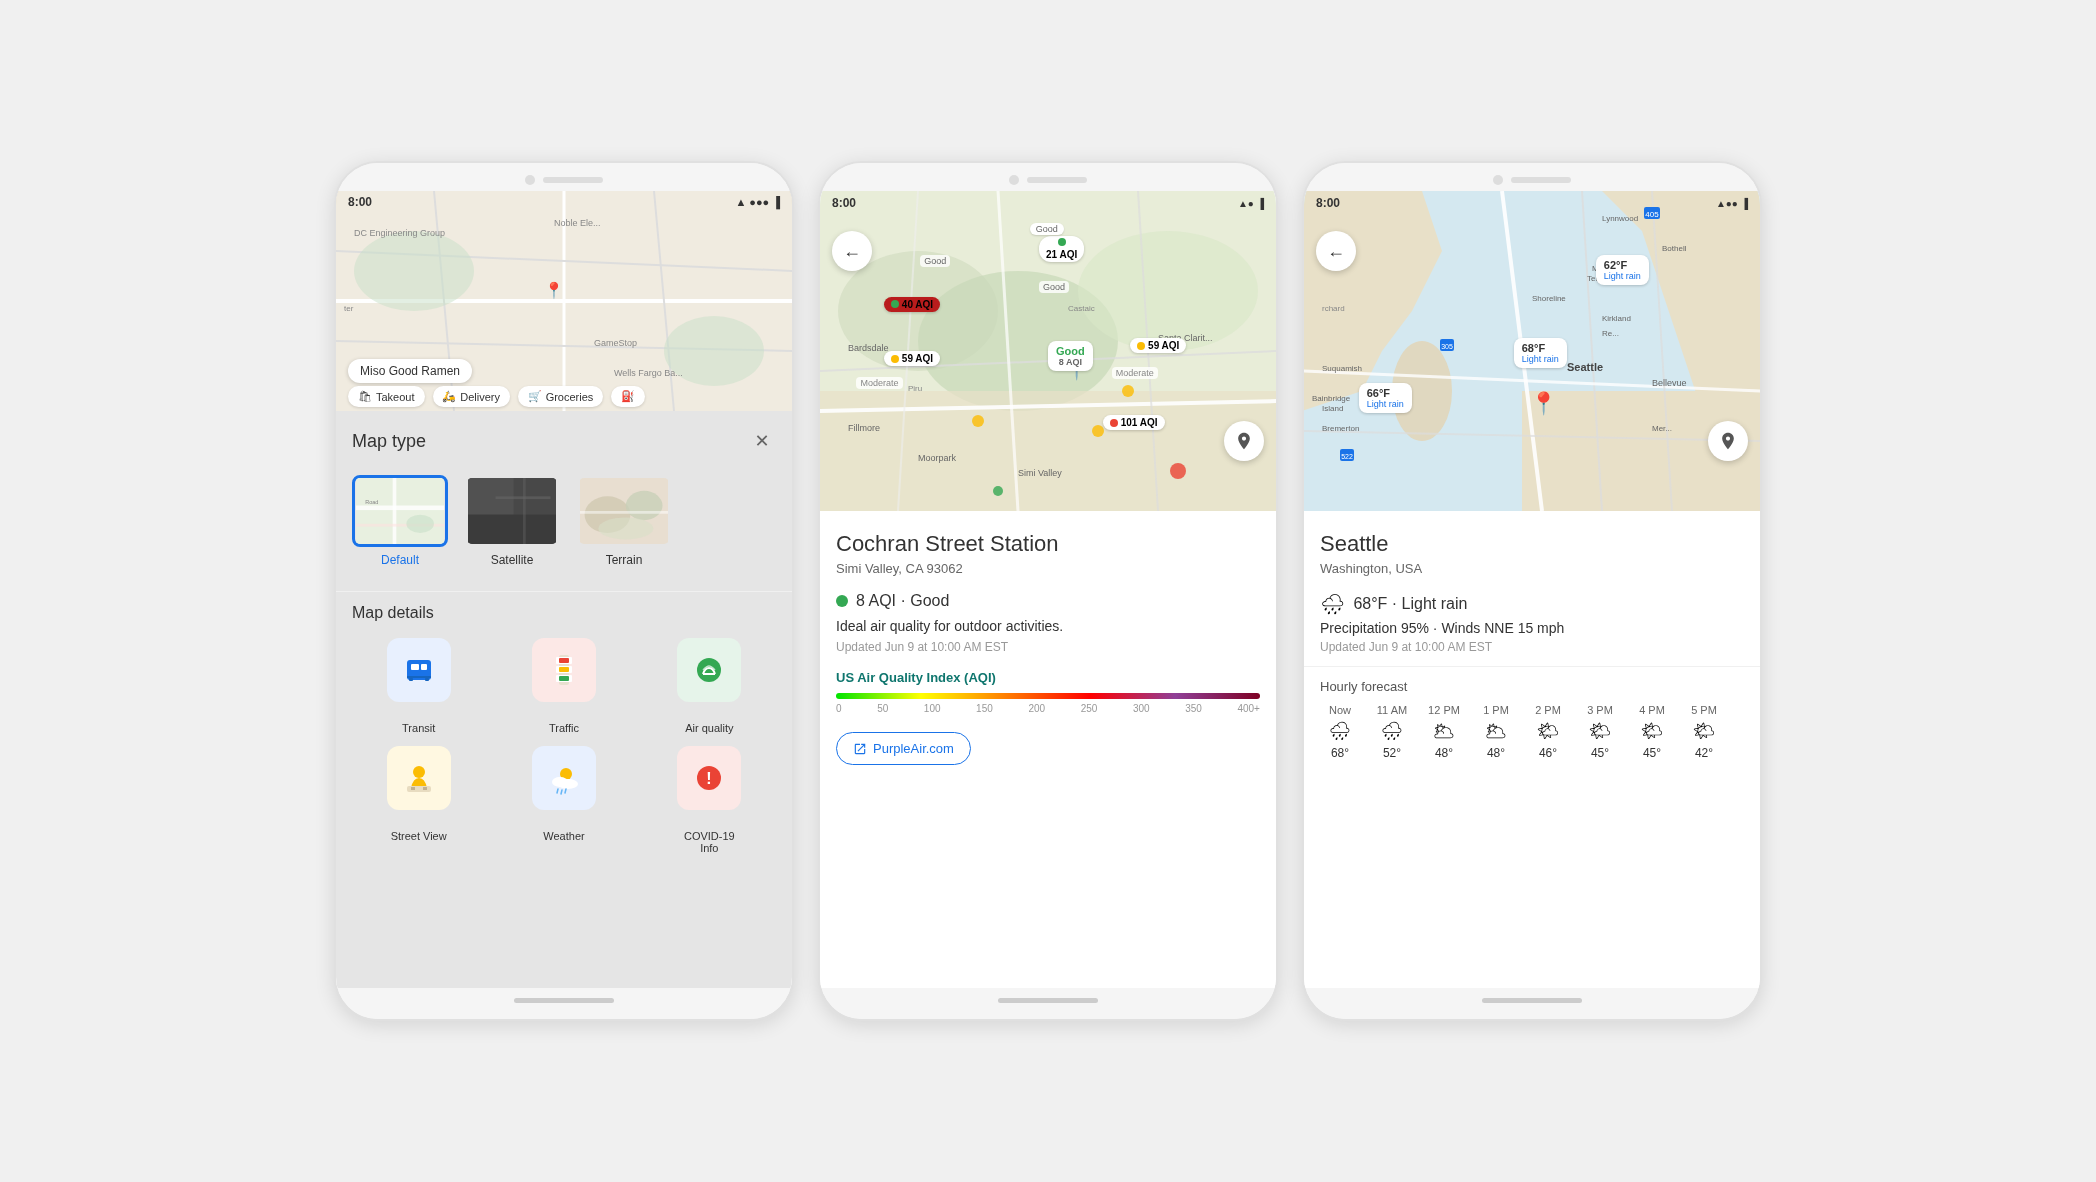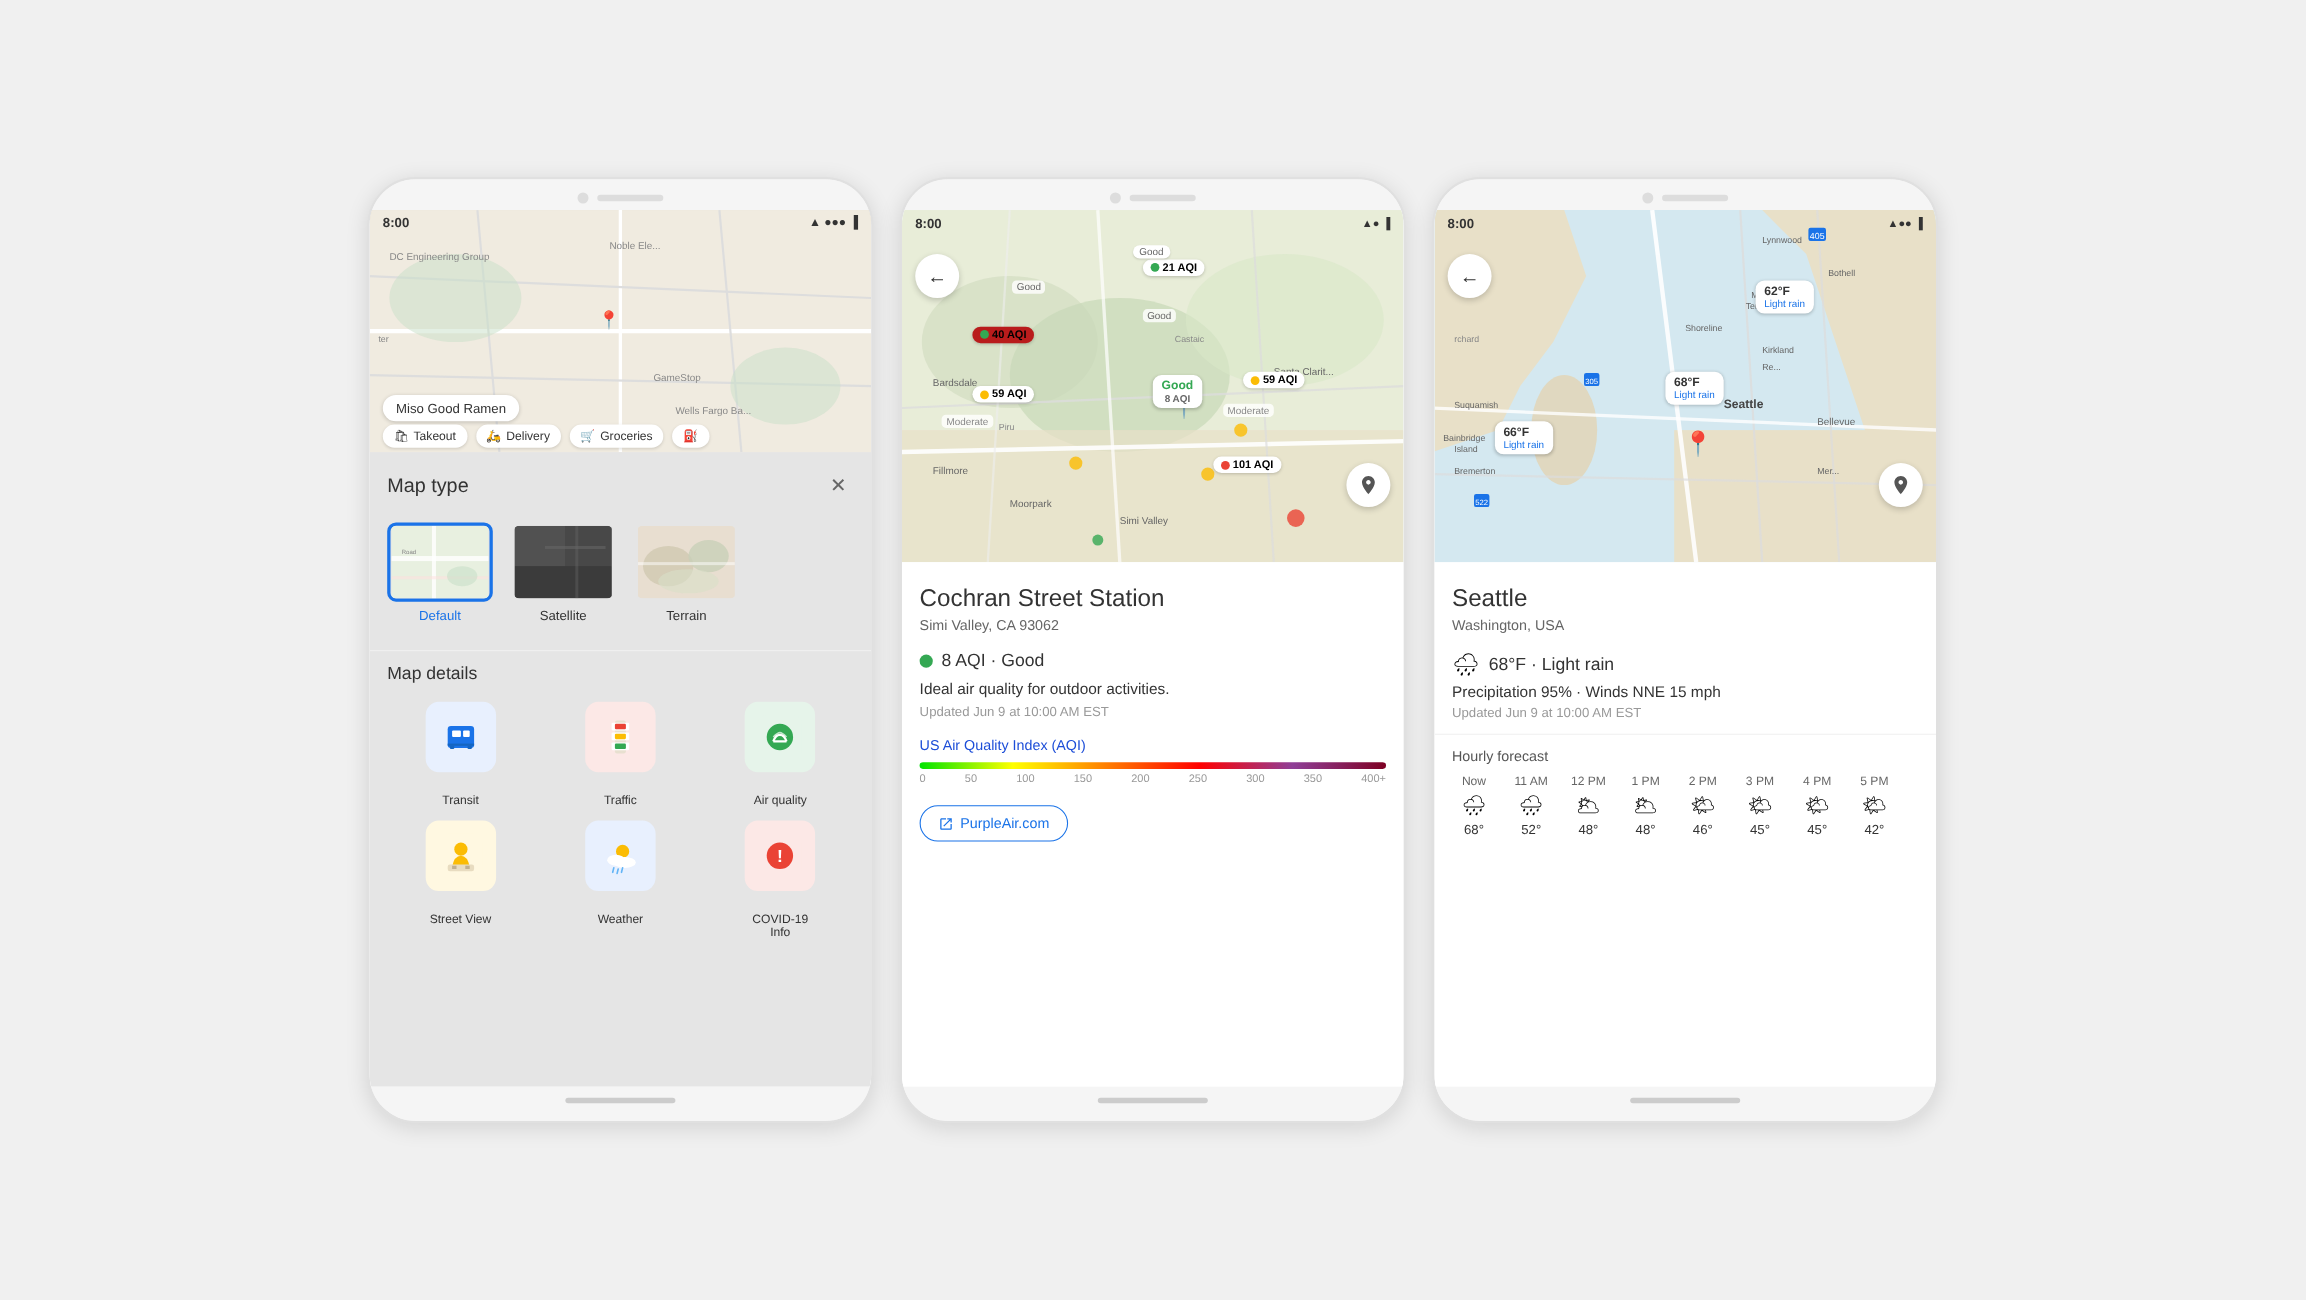--- a/index.html
+++ b/index.html
@@ -361,22 +361,23 @@
       color: #333;
       margin-bottom: 6px;
     }
     .aqi-updated {
       font-size: 12px;
       color: #999;
       margin-bottom: 16px;
     }
     .aqi-section-title {
       font-size: 13px;
-      color: #1d4ed8;
+      color: #0f766e;
       margin-bottom: 8px;
+      font-weight: bold;
     }
     .aqi-bar-container {
       position: relative;
       margin-bottom: 6px;
     }
     .aqi-bar {
       height: 6px;
       border-radius: 3px;
       background: linear-gradient(to right, #00e400, #ffff00, #ff7e00, #ff0000, #8f3f97, #7e0023);
       margin-bottom: 4px;
@@ -730,21 +731,21 @@
         </svg>
         <div class="map-status-bar-2">
           <span style="font-size:12px;font-weight:bold;color:#333;">8:00</span>
           <div style="display:flex;gap:3px;align-items:center;font-size:10px;">
             <span>▲●</span>
             <span>▐</span>
           </div>
         </div>
         <div class="back-btn">←</div>
         
-        <div style="position:absolute;top:14%;left:48%;background:white;border-radius:12px;padding:2px 7px;font-size:10px;font-weight:bold;box-shadow:0 1px 3px rgba(0,0,0,0.2);display:flex;align-items:center;gap:3px;">
+        <div style="position:absolute;top:14%;left:48%;background:white;border-radius:12px;padding:2px 7px;font-size:10px;font-weight:bold;box-shadow:0 1px 3px rgba(0,0,0,0.2);display:flex;align-items:center;gap:3px;flex-direction:column;">
           <div style="width:8px;height:8px;border-radius:50%;background:#34a853;"></div>
           <span>21 AQI</span>
         </div>
         <div style="position:absolute;top:10%;left:46%;background:white;border-radius:6px;padding:1px 6px;font-size:9px;color:#666;box-shadow:0 1px 2px rgba(0,0,0,0.15);">Good</div>
         <div style="position:absolute;top:33%;left:14%;background:#b91c1c;border-radius:12px;padding:2px 7px;font-size:10px;font-weight:bold;box-shadow:0 1px 3px rgba(0,0,0,0.2);display:flex;align-items:center;gap:3px;">
           <div style="width:8px;height:8px;border-radius:50%;background:#34a853;"></div>
           <span>40 AQI</span>
         </div>
         <div style="position:absolute;top:50%;left:14%;background:white;border-radius:12px;padding:2px 7px;font-size:10px;font-weight:bold;box-shadow:0 1px 3px rgba(0,0,0,0.2);display:flex;align-items:center;gap:3px;">
           <div style="width:8px;height:8px;border-radius:50%;background:#fbbc04;"></div>

